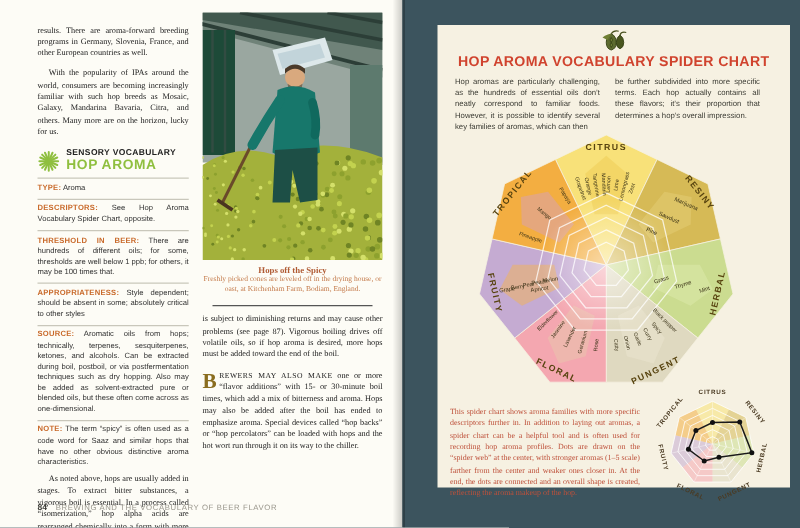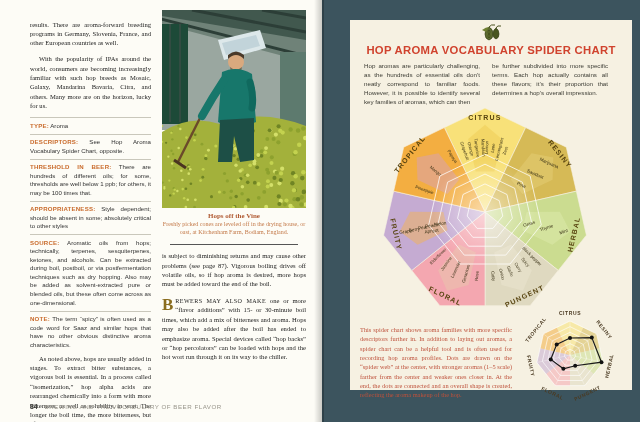--- a/index.html
+++ b/index.html
@@ -54,20 +54,39 @@
 </head>
 <body>
 
 <div class="spread">
 
   <div class="page-left">
     <div class="col1">
       <p class="body-text">results. There are aroma-forward breeding programs in Germany, Slovenia, France, and other European countries as well.</p>
       <p class="body-text indent">With the popularity of IPAs around the world, consumers are becoming increasingly familiar with such hop breeds as Mosaic, Galaxy, Mandarina Bavaria, Citra, and others. Many more are on the horizon, lucky for us.</p>
 
+      <div class="vocab-head">
+        <svg width="18" height="18" viewBox="0 0 18 18">
+          <g stroke="#8fbf3f" stroke-width="1.6" stroke-linecap="round">
+            <line x1="9" y1="1.5" x2="9" y2="16.5"></line>
+              <line x1="1.5" y1="9" x2="16.5" y2="9"></line>
+            <line x1="3.7" y1="3.7" x2="14.3" y2="14.3"></line>
+              <line x1="14.3" y1="3.7" x2="3.7" y2="14.3"></line>
+            <line x1="6" y1="2.2" x2="12" y2="15.8"></line>
+              <line x1="12" y1="2.2" x2="6" y2="15.8"></line>
+            <line x1="2.2" y1="6" x2="15.8" y2="12"></line>
+              <line x1="15.8" y1="6" x2="2.2" y2="12"></line>
+          </g>
+          <circle cx="9" cy="9" r="2.6" fill="#8fbf3f"></circle>
+        </svg>
+        <div class="txt">
+          <span class="kicker">SENSORY VOCABULARY</span>
+          <span class="vocab-title">HOP AROMA</span>
+        </div>
+      </div>
 
       <div id="entries">
           <div class="entry"><b>TYPE:</b><span> Aroma</span></div>
           <div class="entry"><b>DESCRIPTORS:</b><span> See Hop Aroma Vocabulary Spider Chart, opposite.</span></div>
           <div class="entry"><b>THRESHOLD IN BEER:</b><span> There are hundreds of different oils; for some, thresholds are well below 1 ppb; for others, it may be 100 times that.</span></div>
           <div class="entry"><b>APPROPRIATENESS:</b><span> Style dependent; should be absent in some; absolutely critical to other styles</span></div>
           <div class="entry"><b>SOURCE:</b><span> Aromatic oils from hops; technically, terpenes, sesquiterpenes, ketones, and alcohols. Can be extracted during boil, postboil, or via postfermentation techniques such as dry hopping. Also may be added as solvent-extracted pure or blended oils, but these often come across as one-dimensional.</span></div>
           <div class="entry"><b>NOTE:</b><span> The term “spicy” is often used as a code word for Saaz and similar hops that have no other obvious distinctive aroma characteristics.</span></div>
         </div>
 
@@ -261,21 +280,21 @@
           <circle cx="74" cy="52" r="8" fill="#d9a97e"></circle>
           <path d="M66,49 Q74,41 82,49 L82,45 Q74,38 66,45 Z" fill="#4a3a2a"></path>
           <path d="M68,57 Q74,62 80,57 L79,62 Q74,66 69,62 Z" fill="#7a6a55"></path>
           <path d="M60,62 Q75,55 90,64 L94,112 Q72,122 56,112 Z" fill="#17776b"></path>
           <path d="M62,70 Q50,88 40,106" stroke="#17776b" stroke-width="8" fill="none" stroke-linecap="round"></path>
           <path d="M88,72 Q92,86 90,98" stroke="#10695e" stroke-width="7" fill="none" stroke-linecap="round"></path>
           <path d="M58,110 L56,152 L70,152 L72,126 L78,152 L92,150 L92,108 Z" fill="#1d4f46"></path>
         </svg>
       </div>
       <div class="photo-caption">
-        <div class="cap-title">Hops off the Vine</div>
+        <div class="cap-title">Hops off the Spicy</div>
         <div class="cap-text">Freshly picked cones are leveled off in the drying house, or oast, at Kitchenham Farm, Bodiam, England.</div>
       </div>
       <hr class="cap-rule">
       <p class="body-text">is subject to diminishing returns and may cause other problems (see page 87). Vigorous boiling drives off volatile oils, so if hop aroma is desired, more hops must be added toward the end of the boil.</p>
       <p class="dropcap-para"><span class="dropcap">B</span><span class="lead-caps">REWERS MAY ALSO MAKE</span><span> one or more “flavor additions” with 15- or 30-minute boil times, which add a mix of bitterness and aroma. Hops may also be added after the boil has ended to emphasize aroma. Special devices called “hop backs” or “hop percolators” can be loaded with hops and the hot wort run through it on its way to the chiller.</span></p>
     </div>
 
     <div class="footer">
       <span class="pagenum">84</span>
       <span class="footer-title">BREWING AND THE VOCABULARY OF BEER FLAVOR</span>

